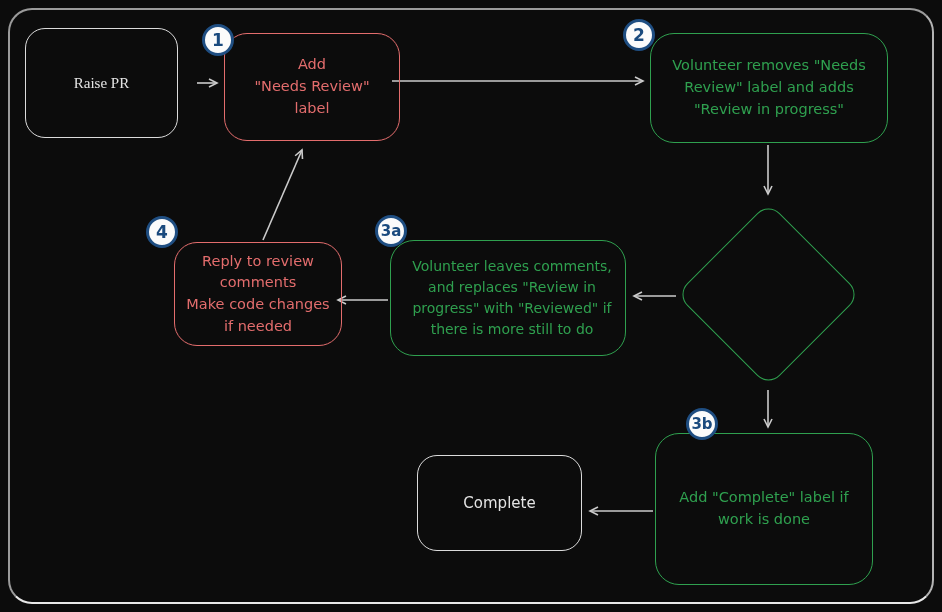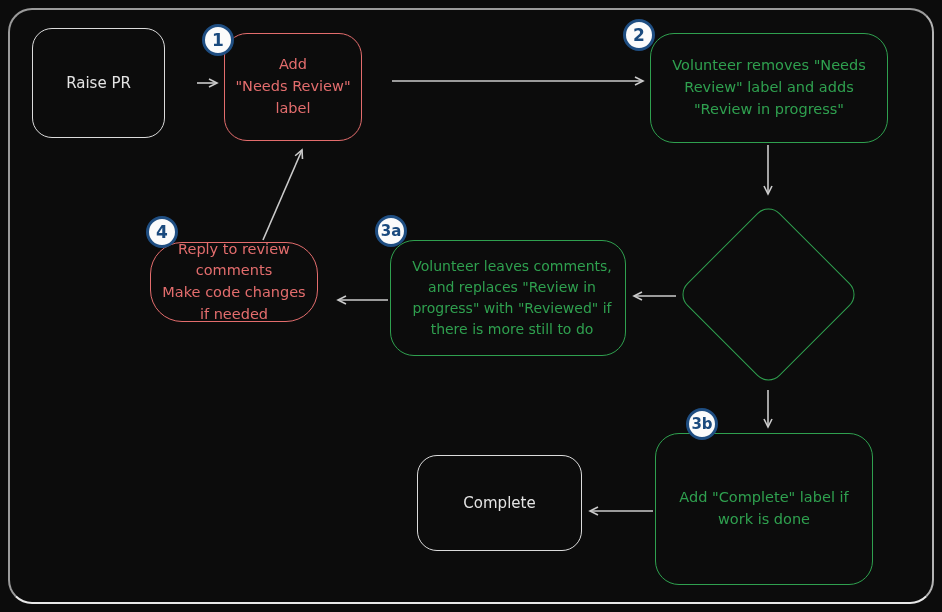--- a/index.html
+++ b/index.html
@@ -61,38 +61,38 @@
       <path d="M392,81 L643,81" marker-end="url(#ah)"></path>
       <path d="M768,145 L768,194" marker-end="url(#ah)"></path>
       <path d="M676,296 L634,296" marker-end="url(#ah)"></path>
       <path d="M388,300 L338,300" marker-end="url(#ah)"></path>
       <path d="M263,240 L302,150" marker-end="url(#ah)"></path>
       <path d="M768,390 L768,427" marker-end="url(#ah)"></path>
       <path d="M653,511 L590,511" marker-end="url(#ah)"></path>
     </g>
   </svg>
 
-  <div class="node neutral" style="left:32px;top:28px;width:133px;height:110px;">Raise PR</div>
+  <div class="node neutral" style="left:25px;top:28px;width:153px;height:110px;font-family:Liberation Serif, serif;">Raise PR</div>
 
-  <div class="node red" style="left:224px;top:33px;width:138px;height:108px;">Add
+  <div class="node red" style="left:224px;top:33px;width:176px;height:108px;">Add
 "Needs Review"
 label</div>
 
   <div class="node green" style="left:650px;top:33px;width:238px;height:110px;">Volunteer removes "Needs
 Review" label and adds
 "Review in progress"</div>
 
   <div class="diamond-shape"></div>
 
   <div class="node green" style="left:390px;top:240px;width:236px;height:116px;font-size:14px;padding-left:12px;">Volunteer leaves comments,
 and replaces "Review in
 progress" with "Reviewed" if
 there is more still to do</div>
 
-  <div class="node red" style="left:150px;top:242px;width:168px;height:80px;border-radius:32px;">Reply to review
+  <div class="node red" style="left:174px;top:242px;width:168px;height:104px;">Reply to review
 comments
 Make code changes
 if needed</div>
 
   <div class="node green" style="left:655px;top:433px;width:218px;height:152px;">Add "Complete" label if
 work is done</div>
 
   <div class="node neutral" style="left:417px;top:455px;width:165px;height:96px;">Complete</div>
 
   <div class="badge" style="left:202px;top:24px;font-size:17px;">1</div>

